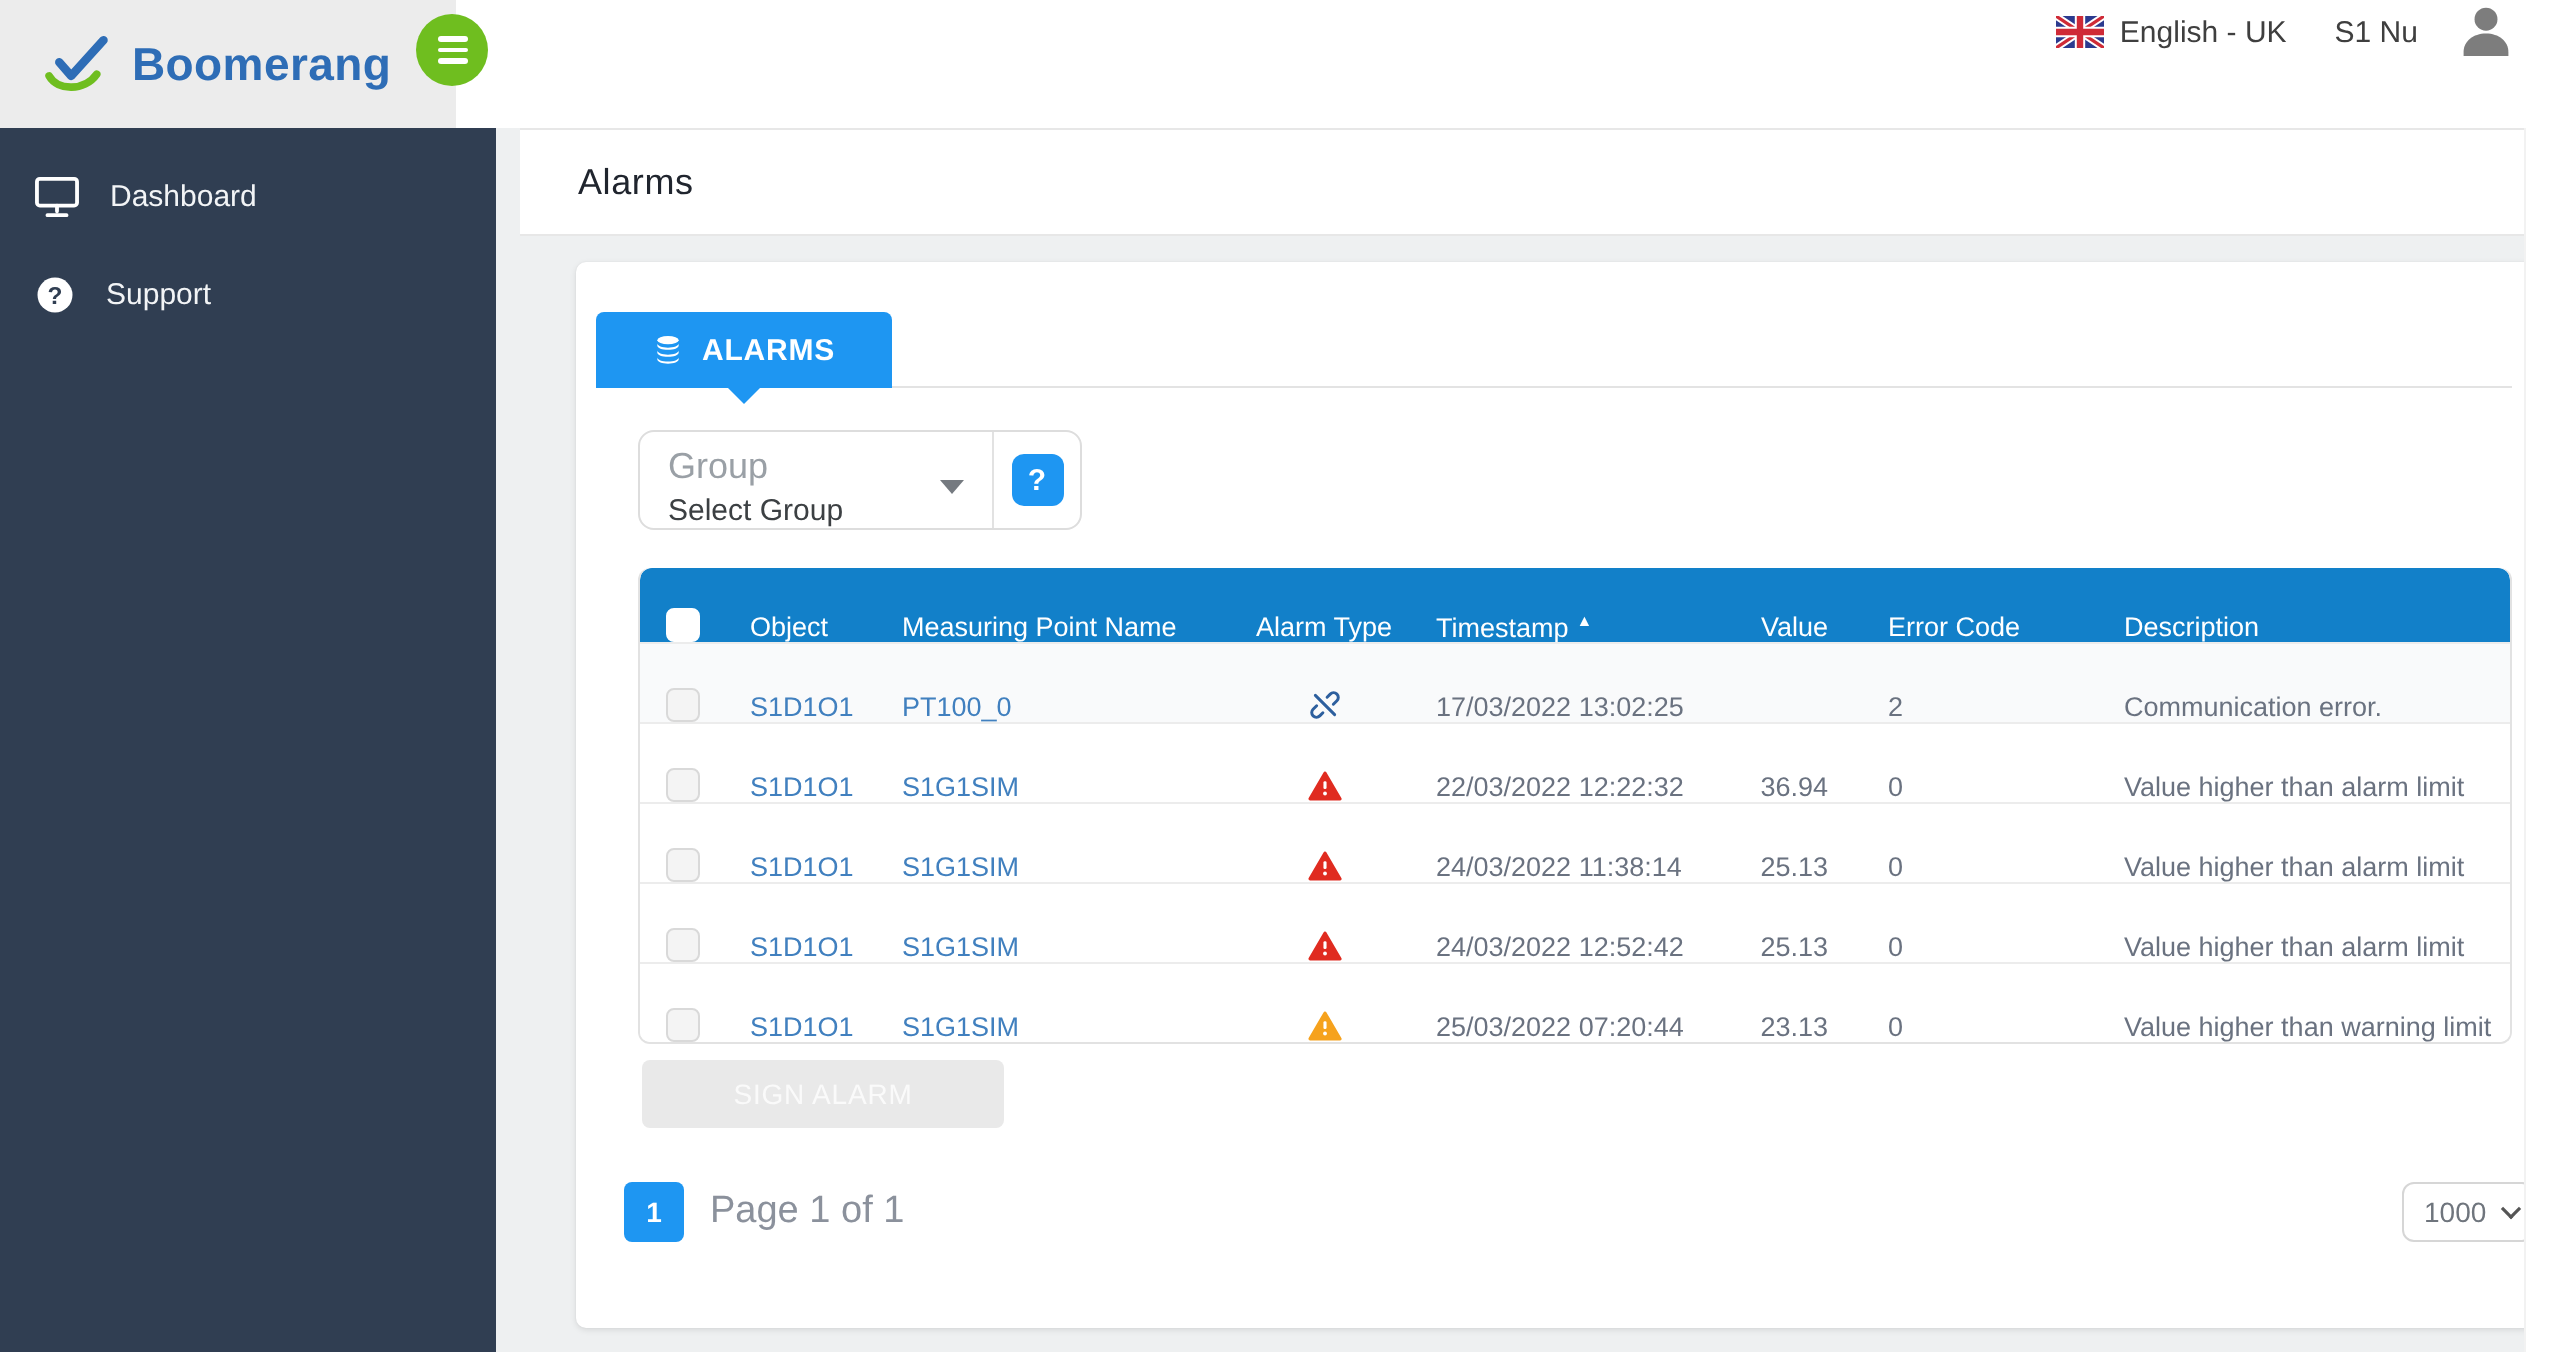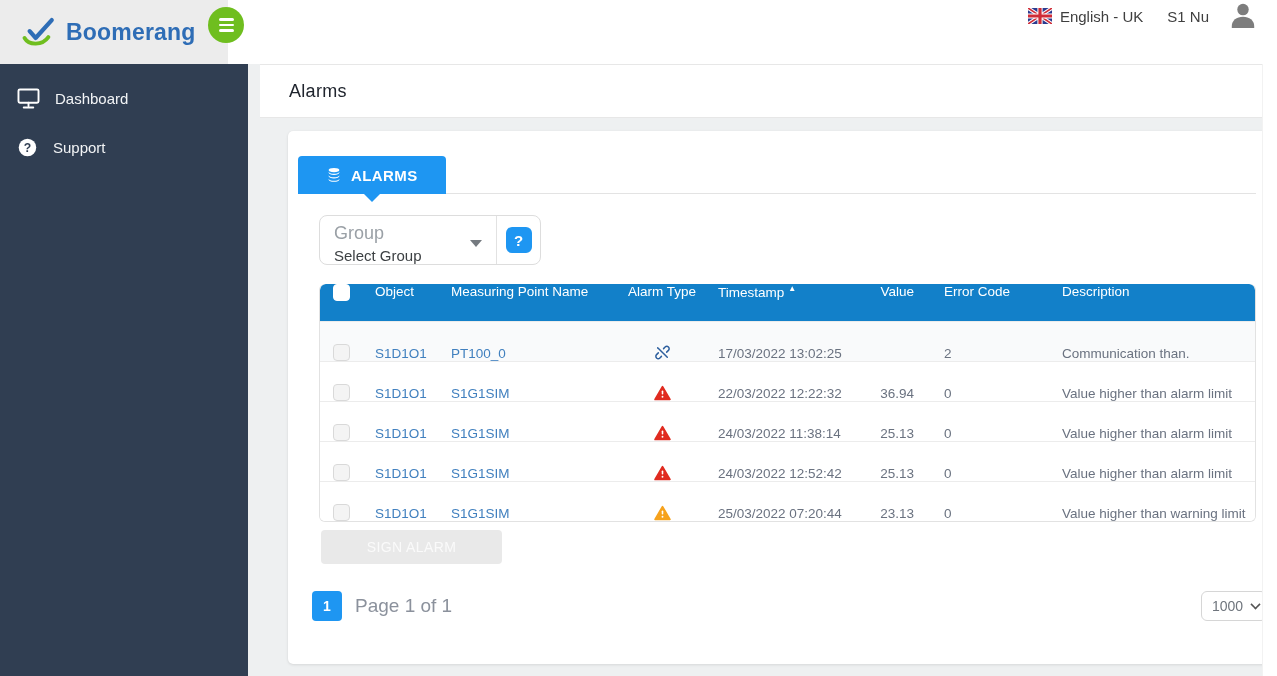--- a/index.html
+++ b/index.html
@@ -107,21 +107,21 @@
 
   
   .alarm-table {
     margin:19px 34px 0 31px; width:937px;
     border:1px solid #e2e2e2; border-radius:6px; border-top:none;
     overflow:hidden; font-size:13.5px;
   }
   .t-row { display:flex; align-items:flex-end; height:40px; background:#fff; border-top:1px solid #ececec; }
   .t-row.shaded { background:#f9fafb; }
   .t-head {
-    display:flex; align-items:flex-start; height:37px;
+    display:flex; align-items:flex-end; height:37px;
     background:var(--thead); color:#fff; border-radius:6px 6px 0 0;
   }
   .c { flex:0 0 auto; white-space:nowrap; overflow:hidden; }
   .c-check { width:55px; display:flex; align-items:center; padding-left:13px; }
   .c-object { width:76px; }
   .c-mpn { width:177px; }
   .c-type { width:90px; }
   .c-type .cell-icon { margin-left:26px; display:inline-flex; vertical-align:middle; }
   .c-ts { width:146px; }
   .c-value { width:50px; text-align:right; }
@@ -279,21 +279,21 @@
     <div class="c c-type"><span class="cell-icon">
                     <svg width="17" height="17" viewBox="0 0 24 24" fill="none" stroke="#2d5f9e" stroke-width="2.1" stroke-linecap="round">
                       <path d="M13.5 6.5l2.2-2.2a3.3 3.3 0 0 1 4.7 4.7L17.9 11.5"></path>
                       <path d="M10.5 17.5l-2.2 2.2a3.3 3.3 0 0 1-4.7-4.7l2.5-2.5"></path>
                       <path d="M5.2 5.2l13.6 13.6"></path>
                     </svg>
                   </span></div>
     <div class="c c-ts cell-text">17/03/2022 13:02:25</div>
     <div class="c c-value cell-text"></div>
     <div class="c c-error cell-text">2</div>
-    <div class="c c-desc cell-text">Communication than.</div>
+    <div class="c c-desc cell-text">Communication error.</div>
   </div>
 
   <div class="t-row">
     <div class="c c-check">
                   <span class="checkbox"></span>
                 </div>
     <div class="c c-object"><a class="link">S1D1O1</a></div>
     <div class="c c-mpn"><a class="link">S1G1SIM</a></div>
     <div class="c c-type"><span class="cell-icon">
                     <svg width="17" height="16" viewBox="0 0 24 22">

